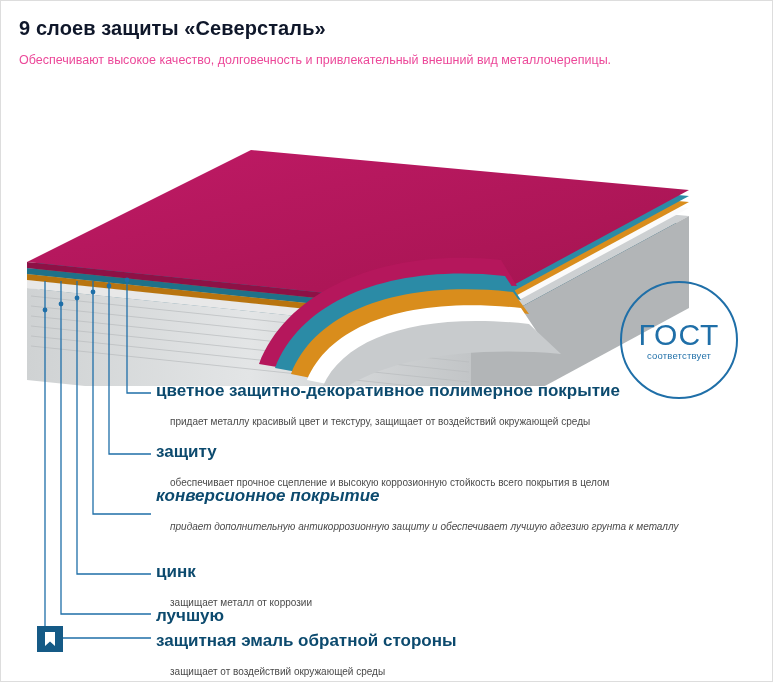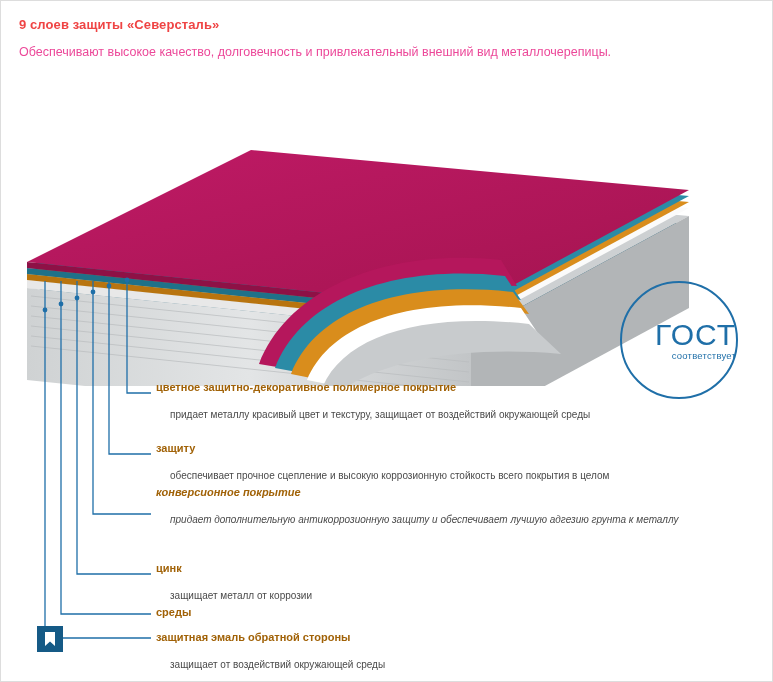--- a/index.html
+++ b/index.html
@@ -20,23 +20,23 @@
     width: 773px;
     height: 682px;
     border: 1px solid #dddddd;
     box-sizing: border-box;
     background: #fff;
   }
   .header {
     padding: 16px 18px 0 18px;
   }
   .title {
-    font-size: 13px;
+    font-size: 20px;
     font-weight: bold;
-    color: #ef4444;
+    color: #0f172a;
     margin: 0 0 12px 0;
     letter-spacing: 0.1px;
   }
   .subtitle {
     font-size: 12.5px;
     color: #ec4899;
     margin: 0;
     line-height: 1.4;
   }
 
@@ -52,21 +52,21 @@
     position: absolute;
     right: 36px;
     top: 185px;
     width: 118px;
     height: 118px;
     border-radius: 50%;
     border: 2px solid #1f6fa8;
     box-sizing: border-box;
     display: flex;
     flex-direction: column;
-    align-items: flex-end;
+    align-items: center;
     justify-content: center;
     color: #1f6fa8;
   }
   .gost-main {
     font-size: 30px;
     letter-spacing: 1px;
     font-weight: normal;
     line-height: 1;
   }
   .gost-sub {
@@ -80,23 +80,23 @@
     left: 0;
     top: 380px;
     width: 773px;
   }
   .legend-item {
     position: absolute;
     left: 155px;
     width: 600px;
   }
   .legend-name {
-    font-size: 11px;
+    font-size: 17px;
     font-weight: bold;
-    color: #a16207;
+    color: #0c4a6e;
     margin: 0 0 2px 0;
     line-height: 1.2;
   }
   .legend-desc {
     font-size: 10px;
     color: #4a4a4a;
     line-height: 1.35;
     margin: 14px;
     max-width: 600px;
   }
@@ -260,21 +260,21 @@
       <p class="legend-name">конверсионное покрытие</p>
       <p class="legend-desc">придает дополнительную антикоррозионную защиту и обеспечивает лучшую адгезию грунта к металлу</p>
     </div>
 
     <div class="legend-item" style="top:181px;">
       <p class="legend-name">цинк</p>
       <p class="legend-desc">защищает металл от коррозии</p>
     </div>
 
     <div class="legend-item" style="top:225px;">
-      <p class="legend-name">среды</p>
+      <p class="legend-name">лучшую</p>
       <p class="legend-desc"></p>
     </div>
 
     <div class="legend-item" style="top:250px;">
       <p class="legend-name">защитная эмаль обратной стороны</p>
       <p class="legend-desc">защищает от воздействий окружающей среды</p>
     </div>
 
   </div>
 

